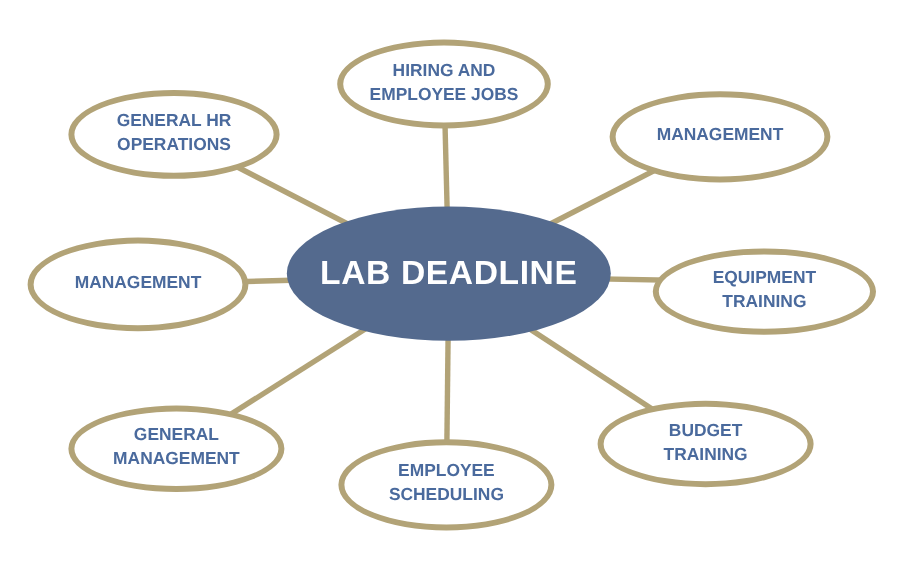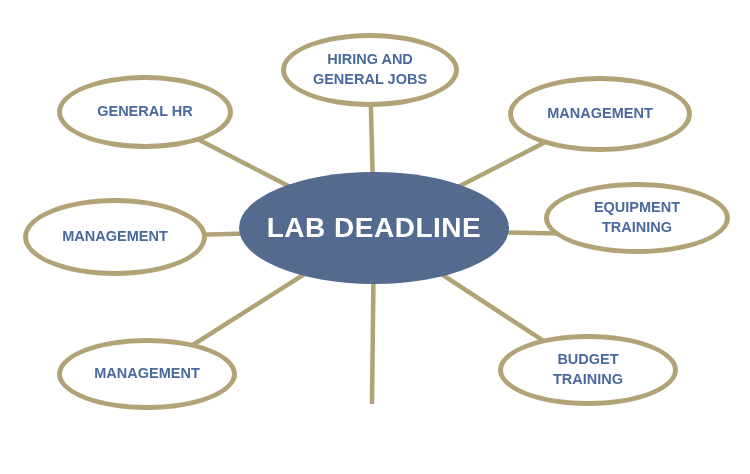--- a/index.html
+++ b/index.html
@@ -28,21 +28,21 @@
   }
   .center-node{
     background:var(--center-fill);color:var(--center-text);
     font-weight:bold;font-size:28px;letter-spacing:0.5px;
   }
   .label{display:block;white-space:nowrap;}
   
   .node-center              {left:239px;top:172px;width:270px;height:112px;}
   .node-hiring-posting-jobs {left:281px;top:33px; width:178px;height:74px;text-align:center;}
   .node-budget-management   {left:508px;top:76px; width:184px;height:76px;}
-  .node-equipment-training  {left:544px;top:182px;width:186px;height:72px;justify-content:center;}
+  .node-equipment-training  {left:544px;top:207px;width:186px;height:72px;justify-content:center;}
   .node-safety-training     {left:498px;top:334px;width:180px;height:72px;}
   .node-employee-scheduling {left:282px;top:366px;width:180px;height:76px;}
   .node-general-management  {left:57px; top:338px;width:180px;height:72px;}
   .node-deadline-management {left:23px; top:198px;width:184px;height:78px;}
   .node-general-hr-operations{left:57px;top:75px; width:176px;height:74px;text-align:center;}
 </style>
 </head>
 <body>
 
 <div class="canvas">
@@ -54,21 +54,21 @@
     <line x1="374" y1="230" x2="588" y2="370"></line>
     <line x1="374" y1="230" x2="372" y2="404"></line>
     <line x1="374" y1="230" x2="147" y2="374"></line>
     <line x1="374" y1="230" x2="115" y2="237"></line>
     <line x1="374" y1="230" x2="145" y2="112"></line>
   </svg>
 
   <div class="node satellite node-hiring-posting-jobs">
     <div>
       <span class="label">HIRING AND</span>
-      <span class="label">GENERAL JOBS</span>
+      <span class="label">EMPLOYEE JOBS</span>
     </div>
   </div>
 
   <div class="node satellite node-budget-management">
     <div>
       <span class="label">MANAGEMENT</span>
     </div>
   </div>
 
   <div class="node satellite node-equipment-training">
@@ -78,36 +78,44 @@
     </div>
   </div>
 
   <div class="node satellite node-safety-training">
     <div>
       <span class="label">BUDGET</span>
       <span class="label">TRAINING</span>
     </div>
   </div>
 
+  <div class="node satellite node-employee-scheduling">
+    <div>
+      <span class="label">EMPLOYEE</span>
+      <span class="label">SCHEDULING</span>
+    </div>
+  </div>
 
   <div class="node satellite node-general-management">
     <div>
+      <span class="label">GENERAL</span>
       <span class="label">MANAGEMENT</span>
     </div>
   </div>
 
   <div class="node satellite node-deadline-management">
     <div>
       <span class="label">MANAGEMENT</span>
     </div>
   </div>
 
   <div class="node satellite node-general-hr-operations">
     <div>
       <span class="label">GENERAL HR</span>
+      <span class="label">OPERATIONS</span>
     </div>
   </div>
 
   <div class="node center-node node-center">
     <span>LAB DEADLINE</span>
   </div>
 
 </div>
 
 </body></html>

